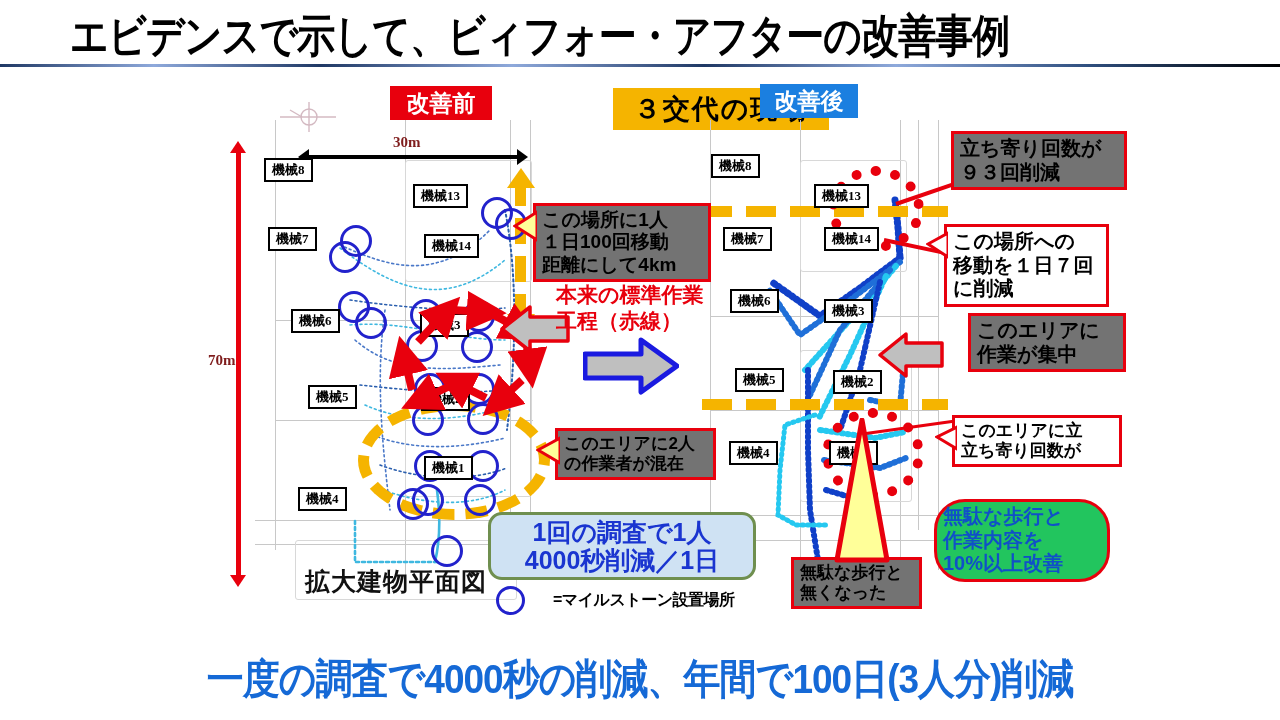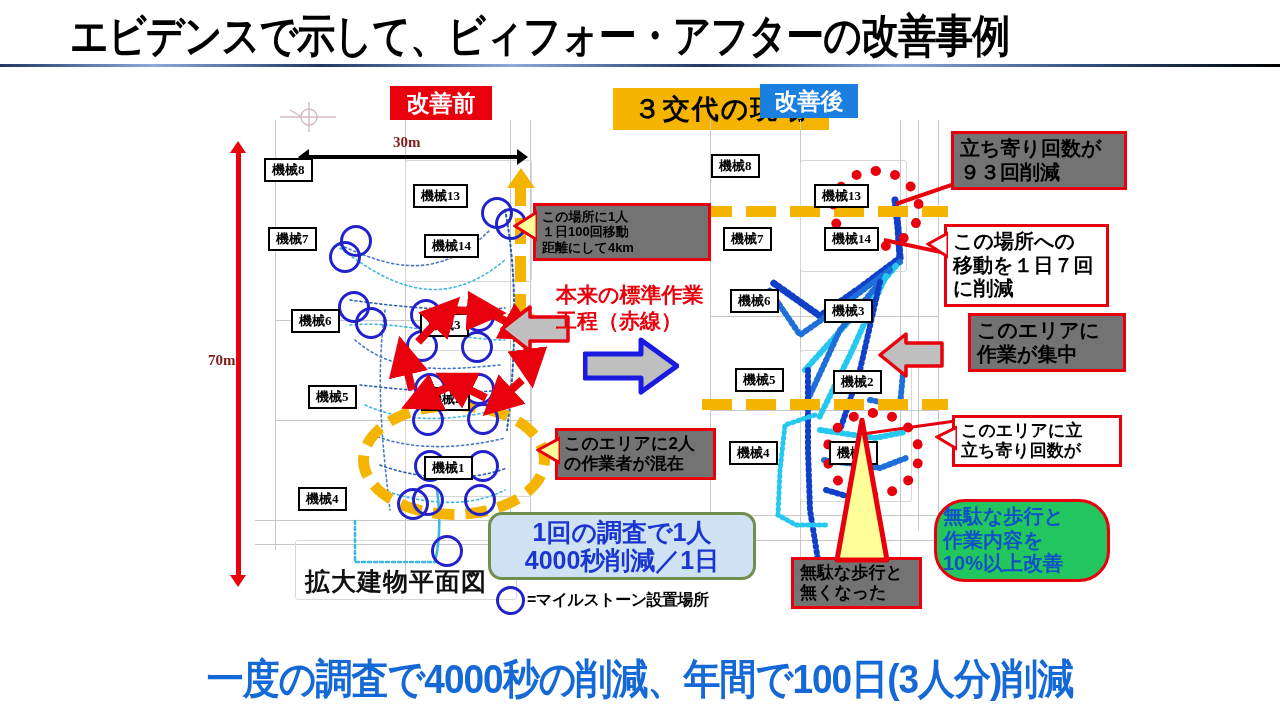--- a/index.html
+++ b/index.html
@@ -96,21 +96,21 @@
     color:#1a35d0;font-weight:bold;font-size:25px;line-height:1.12;
     white-space:pre-line;text-align:center;z-index:45;
   }
 
   .plan-caption{
     position:absolute;left:305px;top:565px;font-size:25px;font-weight:bold;
     color:#111;letter-spacing:1px;z-index:30;white-space:nowrap;
   }
   .legend{position:absolute;left:496px;top:586px;display:flex;align-items:center;gap:2px;z-index:45;}
   .legend .ms{width:23px;height:23px;border:3.5px solid #2222cc;border-radius:50%;}
-  .legend .lt{font-size:16px;font-weight:bold;color:#000;letter-spacing:-0.5px;white-space:nowrap;}
+  .legend .lt{font-size:16px;font-weight:bold;color:#000;letter-spacing:-0.5px;white-space:nowrap;margin-left:26px;}
 
   
   .redtext{
     position:absolute;left:556px;top:282px;color:#e8000d;font-weight:bold;
     font-size:21px;line-height:1.22;white-space:pre-line;z-index:42;
   }
 
   
   .conclusion{
     position:absolute;left:0;top:652px;width:1280px;text-align:center;
@@ -256,21 +256,21 @@
   <div class="mlabel" style="left:421px;top:387px;">
       <span>機械2</span>
     </div>
   <div class="mlabel" style="left:424px;top:456px;">
       <span>機械1</span>
     </div>
   <div class="mlabel" style="left:298px;top:487px;">
       <span>機械4</span>
     </div>
 
-  <div class="callout co-yellow" style="left:533px;top:203px;width:160px;font-size:13px;">この場所に1人
+  <div class="callout co-yellow" style="left:533px;top:203px;width:160px;font-size:19px;">この場所に1人
 １日100回移動
 距離にして4km</div>
   <svg class="tip" style="left:513px;top:210px;width:24px;height:34px;" viewBox="0 0 24 34">
     <path d="M24 2 L2 16 L24 30 z" fill="#ffff99" stroke="#e8000d" stroke-width="3"></path>
   </svg>
 
   <div class="redtext">本来の標準作業
 工程（赤線）</div>
 
   <div class="callout co-yellow" style="left:555px;top:428px;width:143px;font-size:17px;">このエリアに2人

